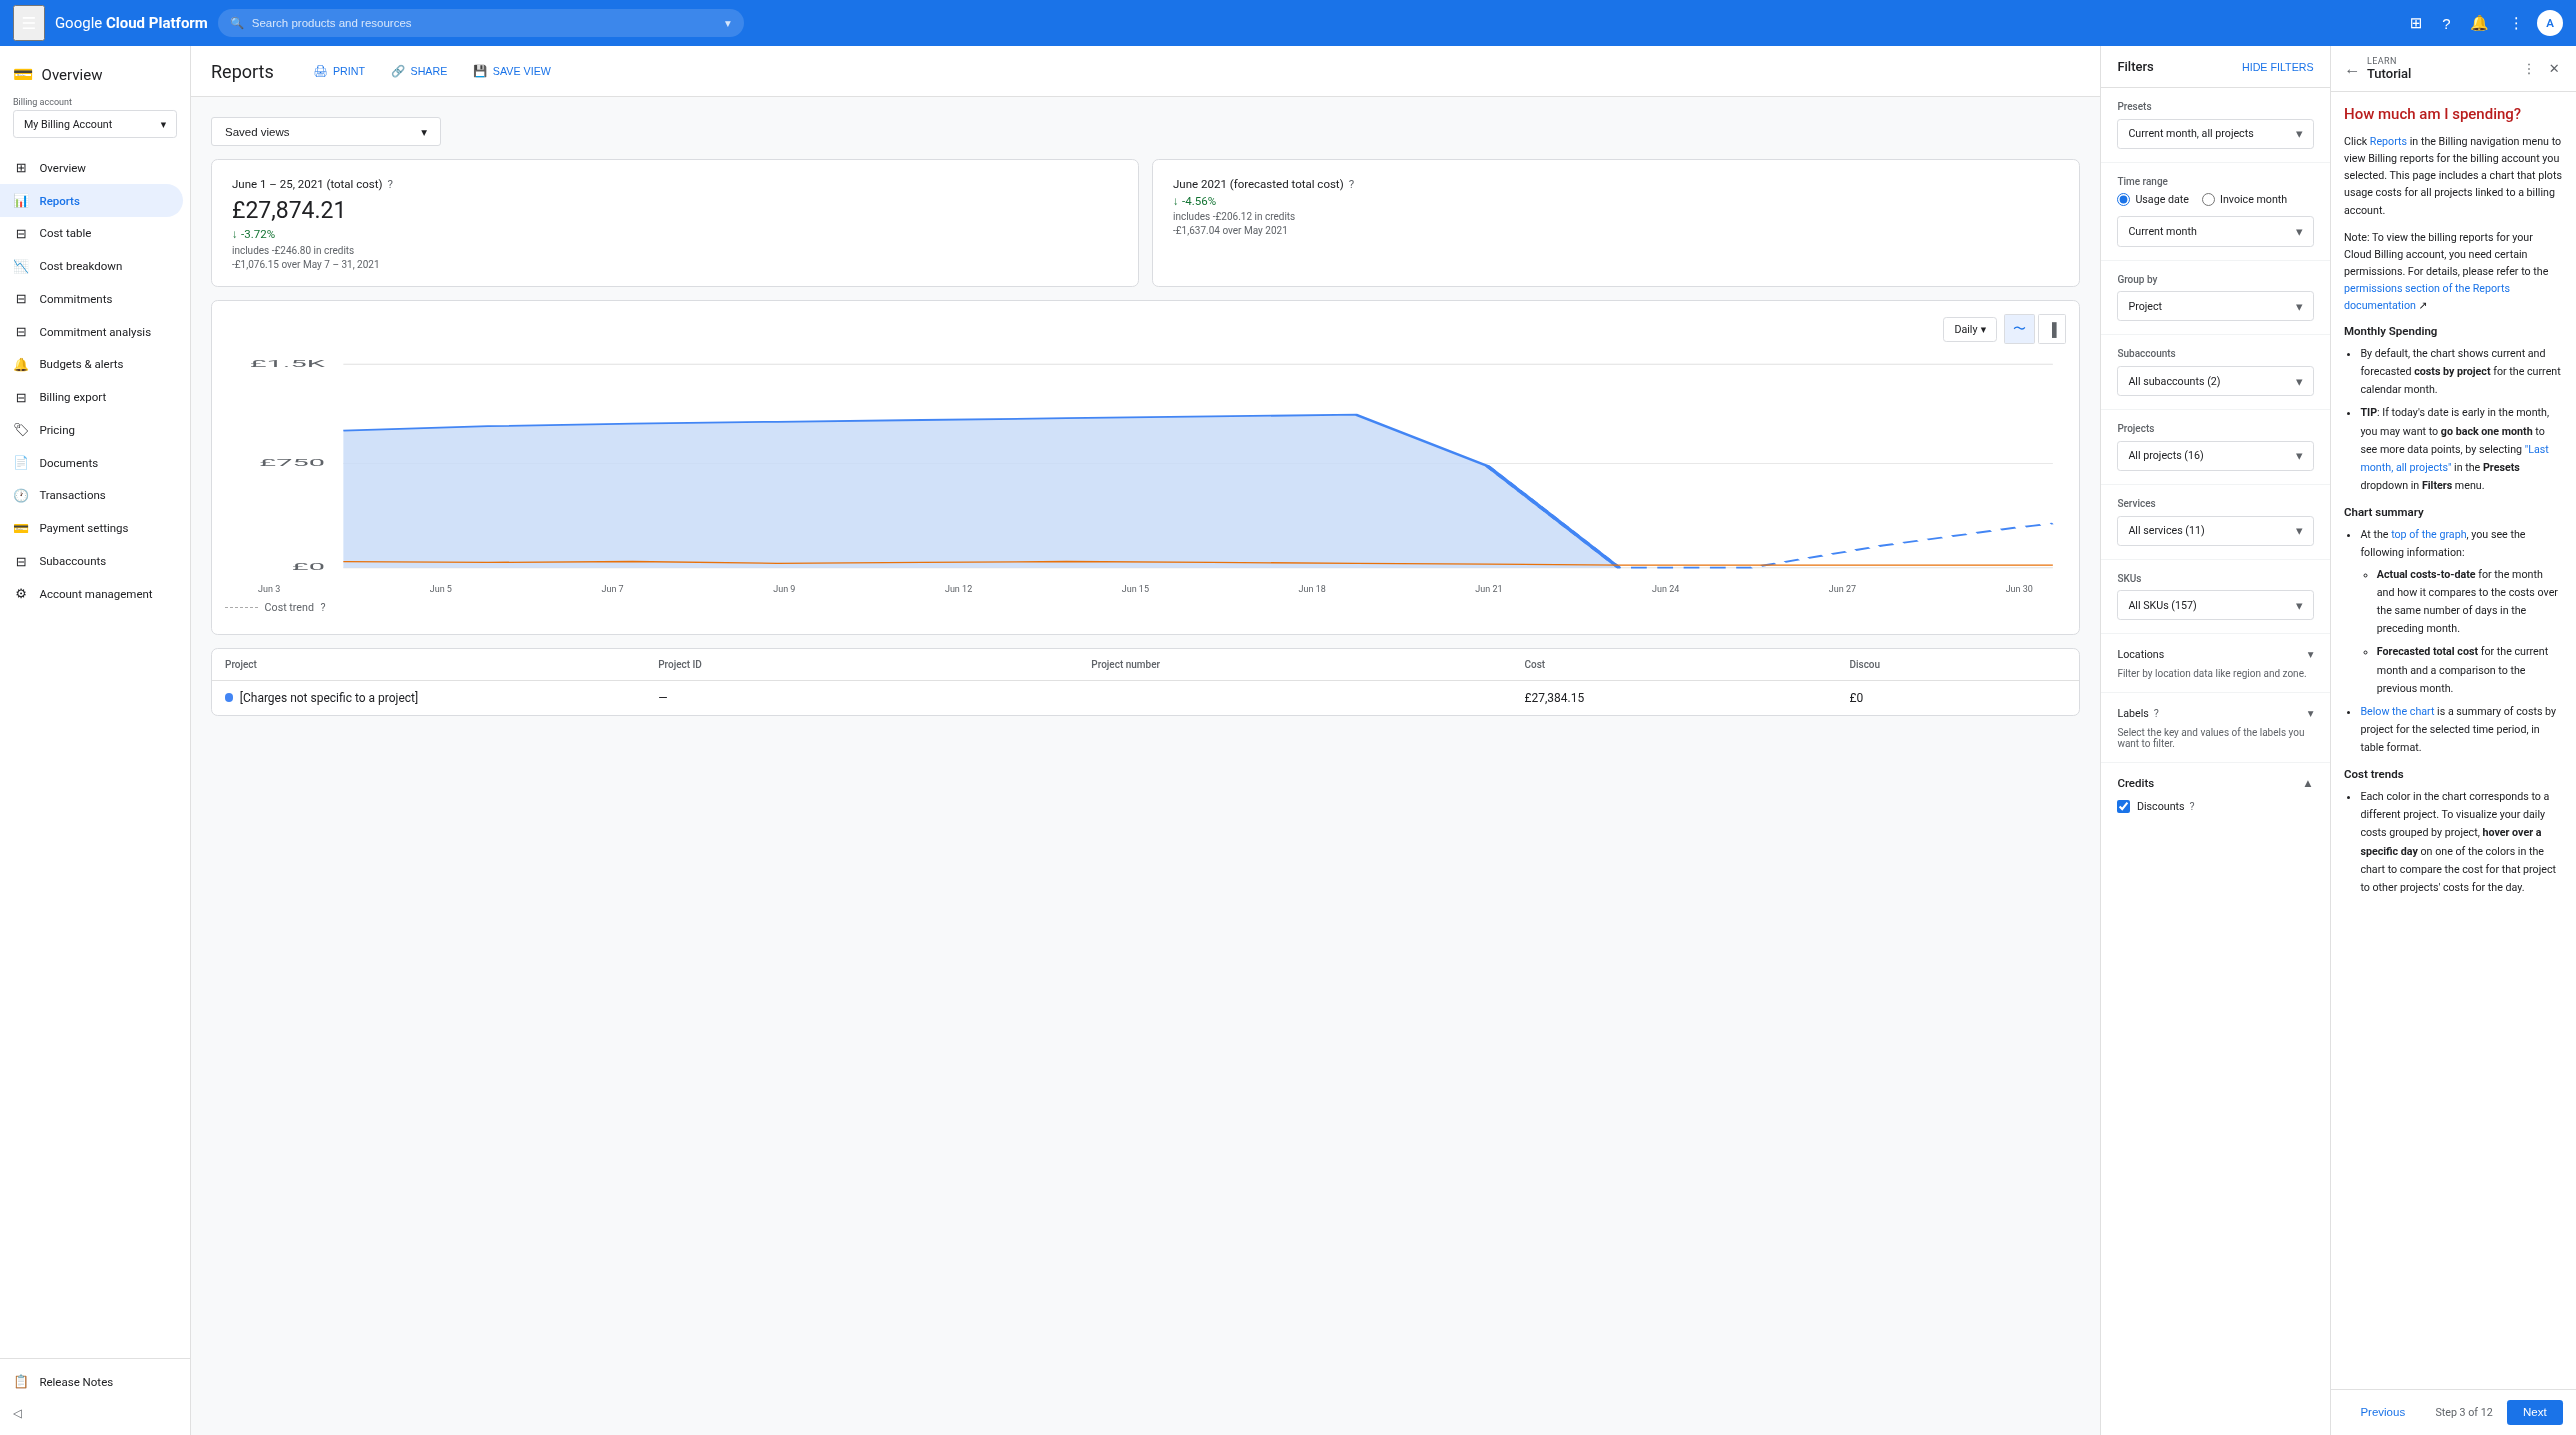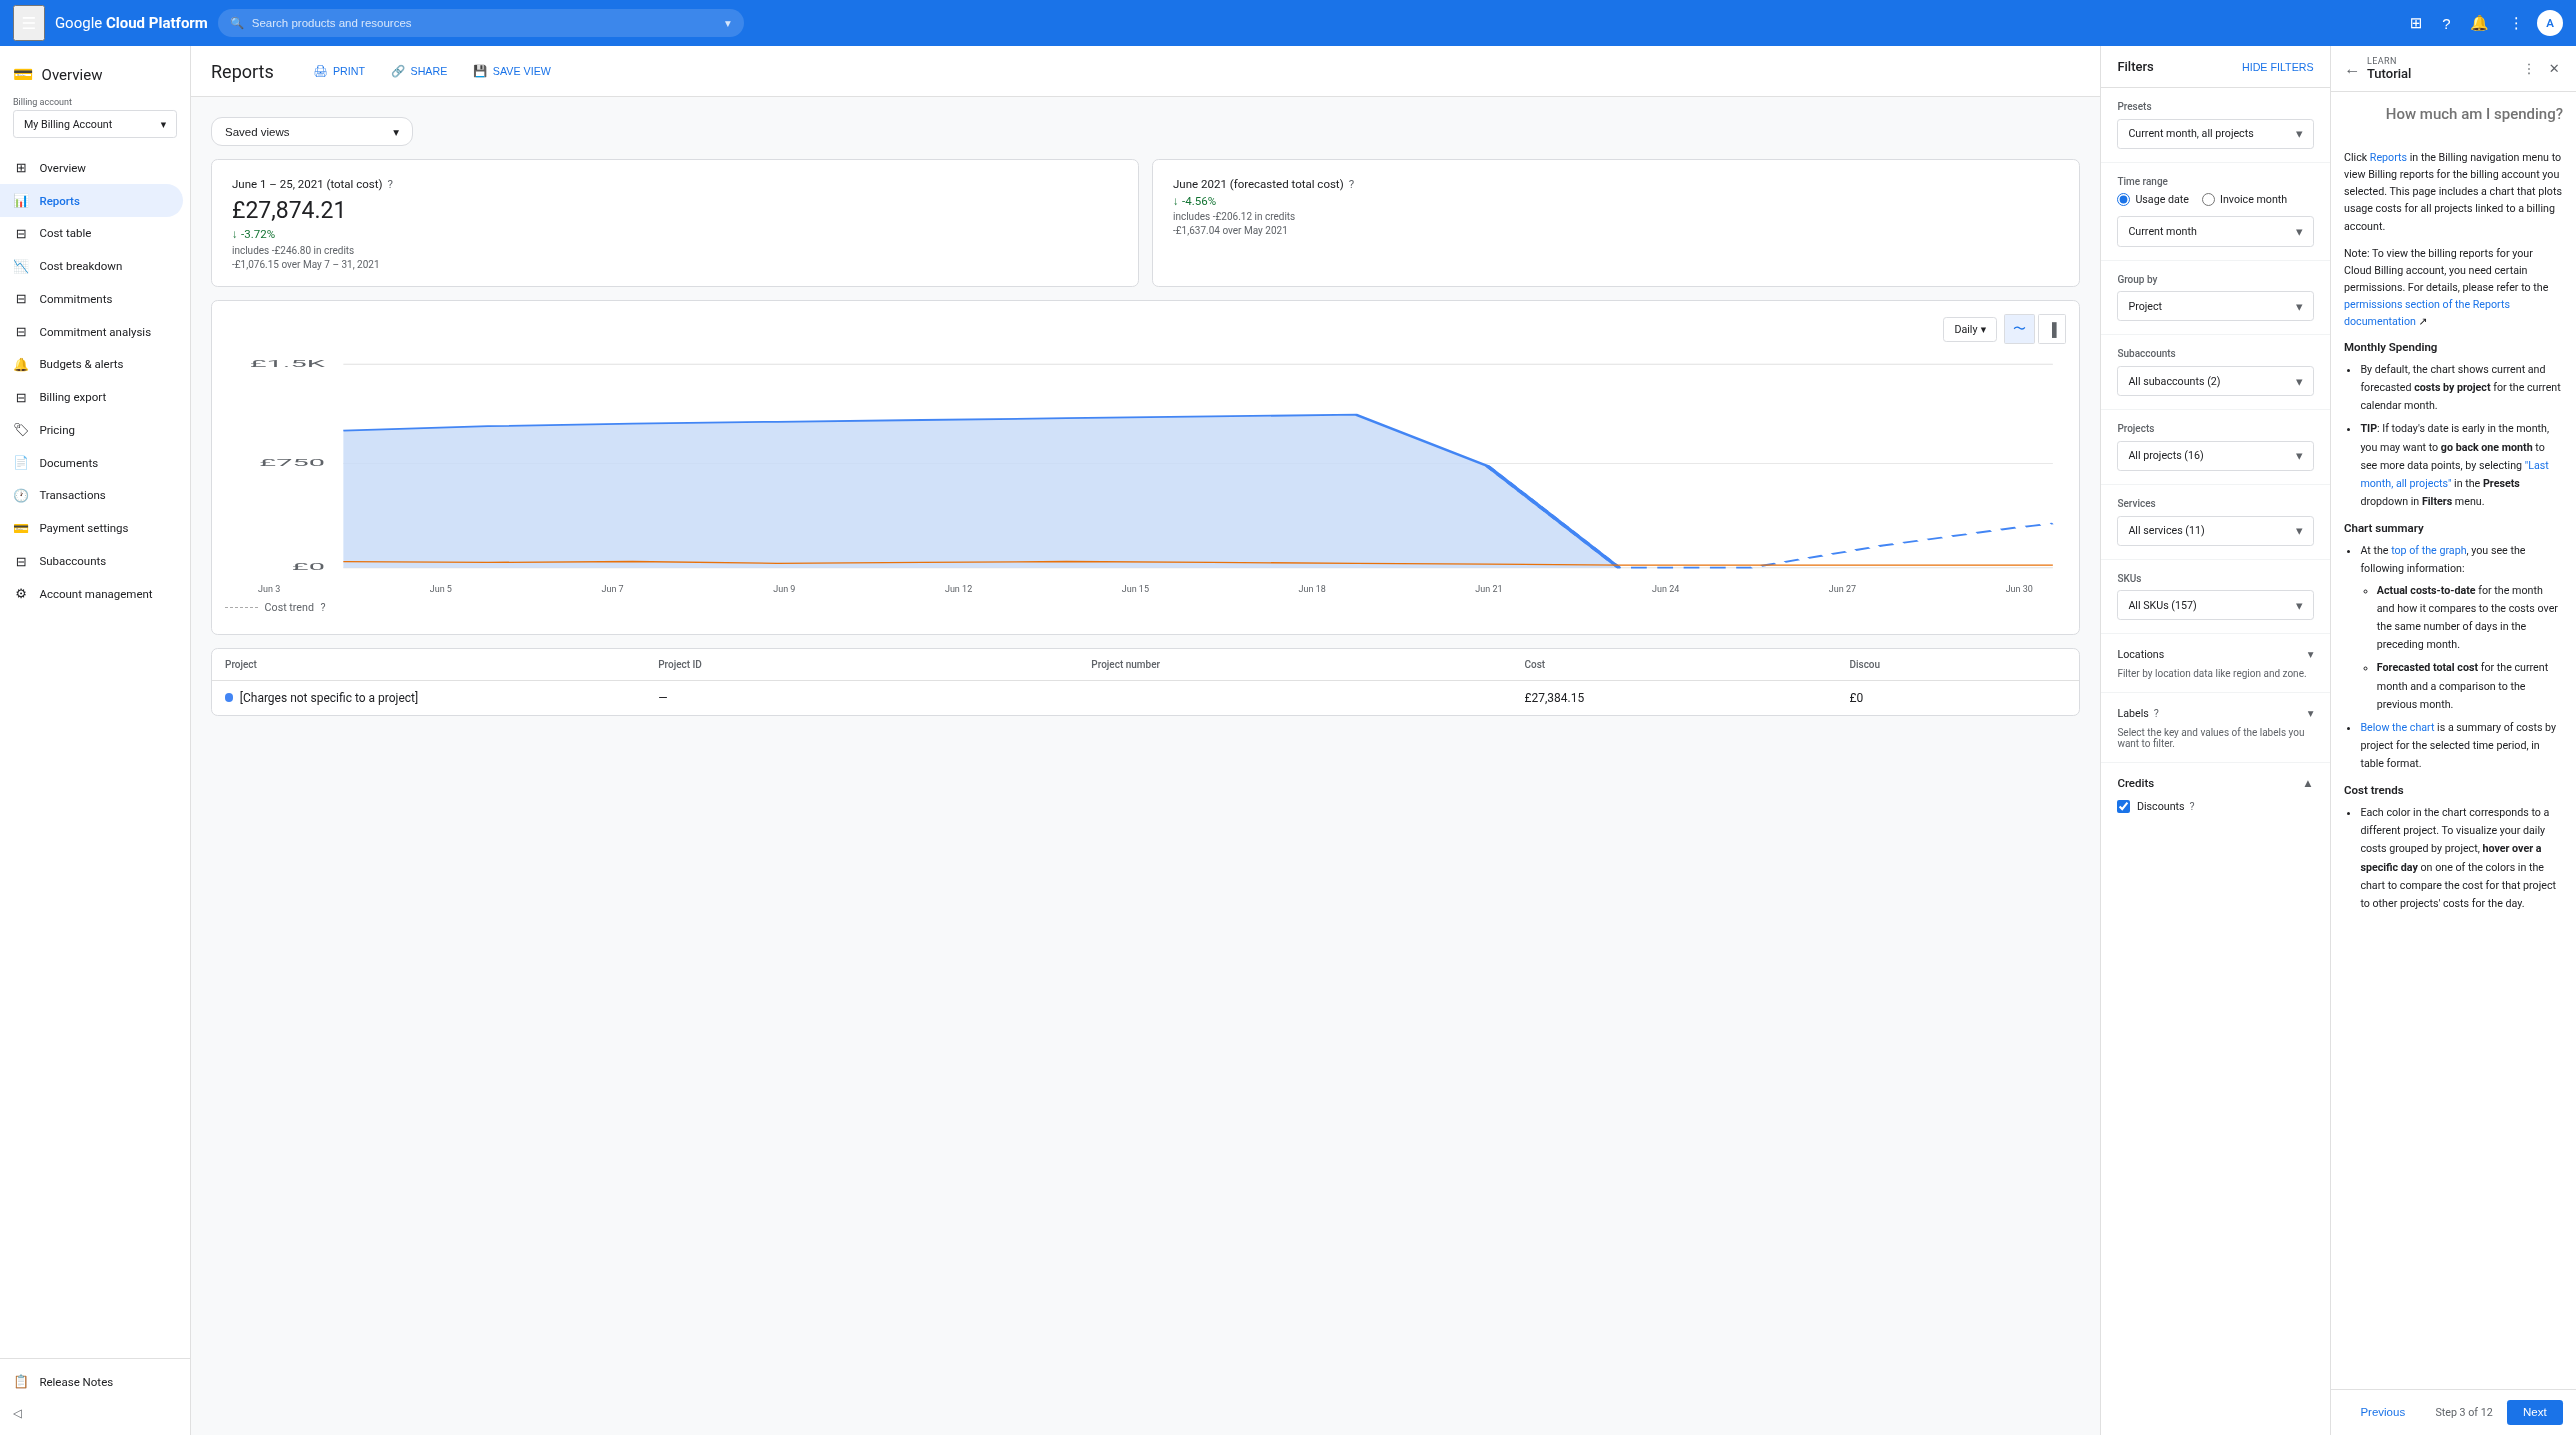--- a/index.html
+++ b/index.html
@@ -42,21 +42,21 @@
     .reports-main { flex: 1; overflow-y: auto; padding: 0; background: #f8f9fa; }
     .reports-header { background: white; padding: 13px 20px; display: flex; align-items: center; gap: 13px; border-bottom: 0.8px solid #e0e0e0; }
     .reports-title { font-size: 18px; font-weight: 400; color: #202124; }
     .header-actions { display: flex; align-items: center; gap: 13px; margin-left: 20px; }
     .header-btn { display: flex; align-items: center; gap: 5px; color: #1a73e8; font-size: 10.7px; font-weight: 500; background: none; border: none; cursor: pointer; padding: 5px 6.6px; }
     .header-btn .btn-icon { font-size: 11.5px; }
 
     .reports-content { padding: 20px; }
 
     
-    .saved-views-btn { display: flex; align-items: center; gap: 6.6px; border: 0.8px solid #dadce0; border-radius: 11px; padding: 6.6px 13px; background: white; cursor: pointer; font-size: 11.5px; color: #202124; width: 202px; justify-content: space-between; }
+    .saved-views-btn { display: flex; align-items: center; gap: 6.6px; border: 0.8px solid #dadce0; border-radius: 3px; padding: 6.6px 13px; background: white; cursor: pointer; font-size: 11.5px; color: #202124; width: 230px; justify-content: space-between; }
 
     
     .stats-row { display: flex; gap: 13px; margin-top: 13px; }
     .stat-card { flex: 1; background: white; border: 0.8px solid #dadce0; border-radius: 6.6px; padding: 16.4px 20px; }
     .stat-period { font-size: 11.5px; color: #202124; display: flex; align-items: center; gap: 5px; }
     .stat-help { color: #5f6368; font-size: 11.5px; cursor: pointer; }
     .stat-amount { font-size: 23px; font-weight: 400; color: #202124; margin-top: 6.6px; }
     .stat-change { color: #137333; font-size: 11.5px; display: flex; align-items: center; gap: 3.3px; margin-top: 3.3px; }
     .stat-note { font-size: 10px; color: #5f6368; margin-top: 3.3px; }
 
@@ -114,21 +114,21 @@
     .tutorial-panel { width: 246px; background: white; border-left: 0.8px solid #e0e0e0; display: flex; flex-direction: column; flex-shrink: 0; }
     .tutorial-header { padding: 10px 13px; border-bottom: 0.8px solid #e0e0e0; display: flex; align-items: center; justify-content: space-between; }
     .tutorial-header-left { display: flex; align-items: center; gap: 6.6px; }
     .tutorial-back-btn { background: none; border: none; cursor: pointer; color: #5f6368; font-size: 16.4px; }
     .tutorial-header-text { display: flex; flex-direction: column; }
     .tutorial-learn { font-size: 9px; color: #5f6368; text-transform: uppercase; letter-spacing: 0.4px; }
     .tutorial-title { font-size: 13px; font-weight: 500; color: #202124; }
     .tutorial-header-actions { display: flex; align-items: center; gap: 6.6px; }
     .tutorial-header-btn { background: none; border: none; cursor: pointer; color: #5f6368; font-size: 13px; padding: 3.3px; }
     .tutorial-body { flex: 1; overflow-y: auto; padding: 13px; }
-    .tutorial-main-title { font-size: 15px; font-weight: 500; color: #737373; margin-bottom: 26px; text-align: right; }
+    .tutorial-main-title { font-size: 15px; font-weight: 500; color: #b91c1c; margin-bottom: 10px; }
     .tutorial-text { font-size: 10.7px; line-height: 1.6; color: #202124; margin-bottom: 10px; }
     .tutorial-text a, .tutorial-link { color: #1a73e8; text-decoration: none; }
     .tutorial-section-title { font-size: 11.5px; font-weight: 600; color: #202124; margin: 10px 0 6.6px; }
     .tutorial-list { padding-left: 16.4px; font-size: 10.7px; line-height: 1.7; color: #202124; }
     .tutorial-list li { margin-bottom: 5px; }
     .tutorial-list ul { margin-top: 3.3px; padding-left: 16.4px; }
     .tutorial-footer { padding: 10px 13px; border-top: 0.8px solid #e0e0e0; display: flex; align-items: center; justify-content: space-between; }
     .tutorial-step { font-size: 10.7px; color: #5f6368; }
     .tutorial-nav-btn { padding: 6.6px 16.4px; border-radius: 3.3px; font-size: 11.5px; font-weight: 500; cursor: pointer; border: none; }
     .tutorial-prev-btn { background: none; color: #1a73e8; }

